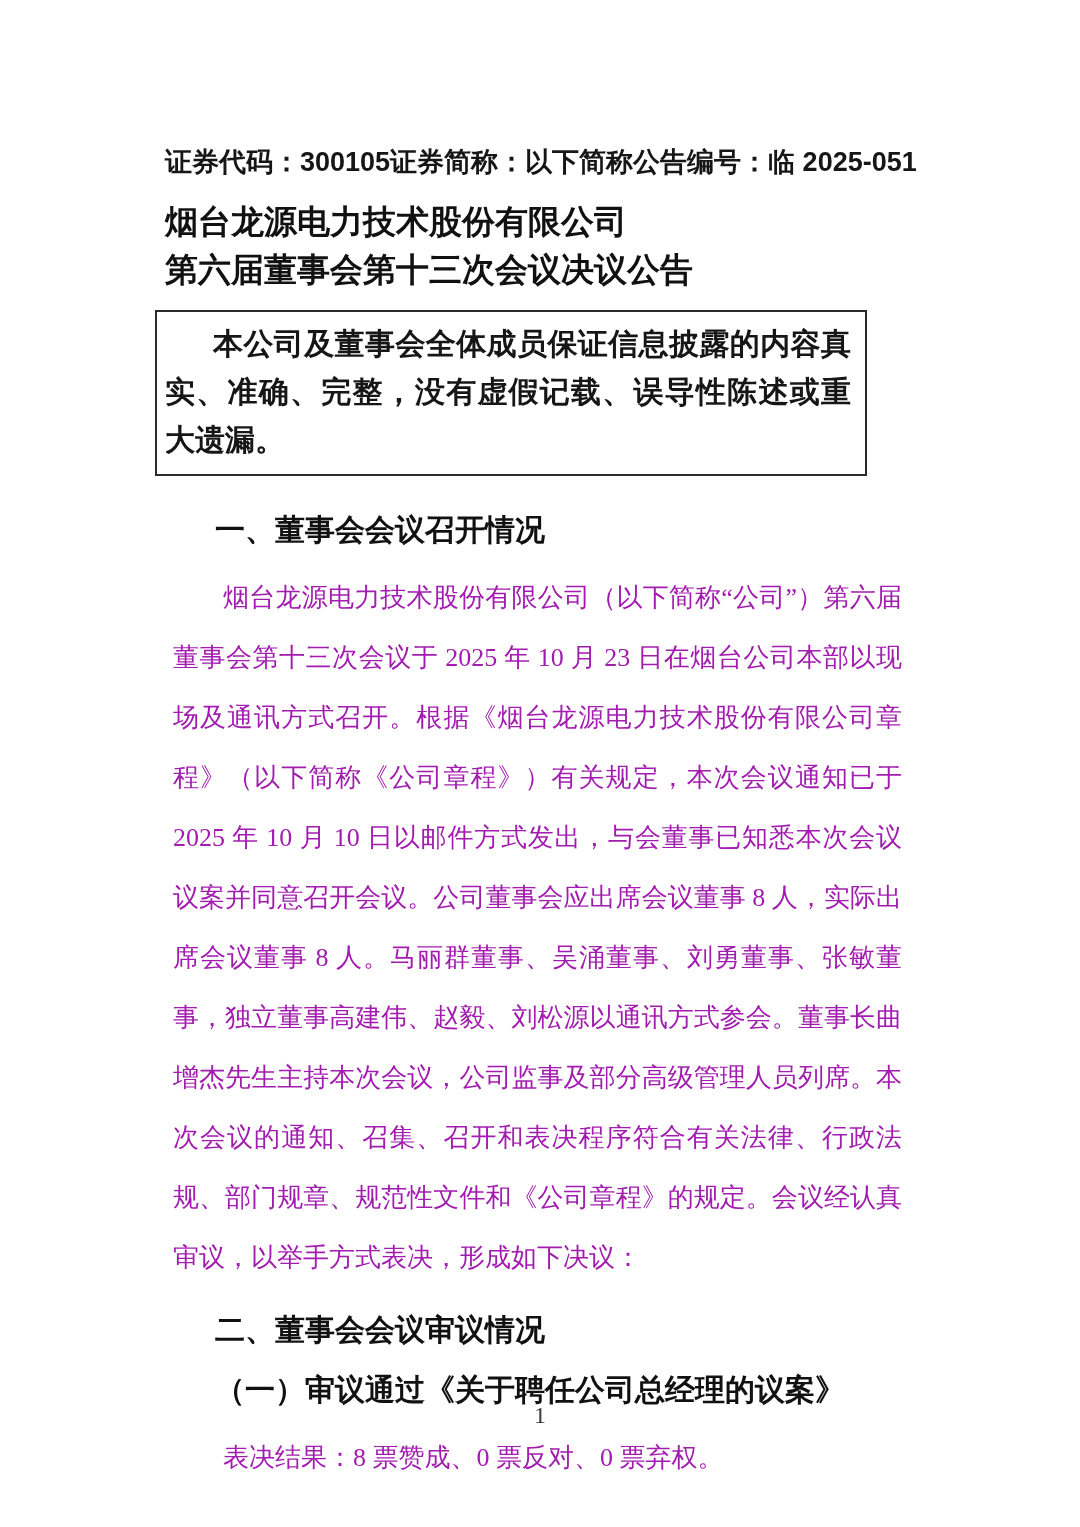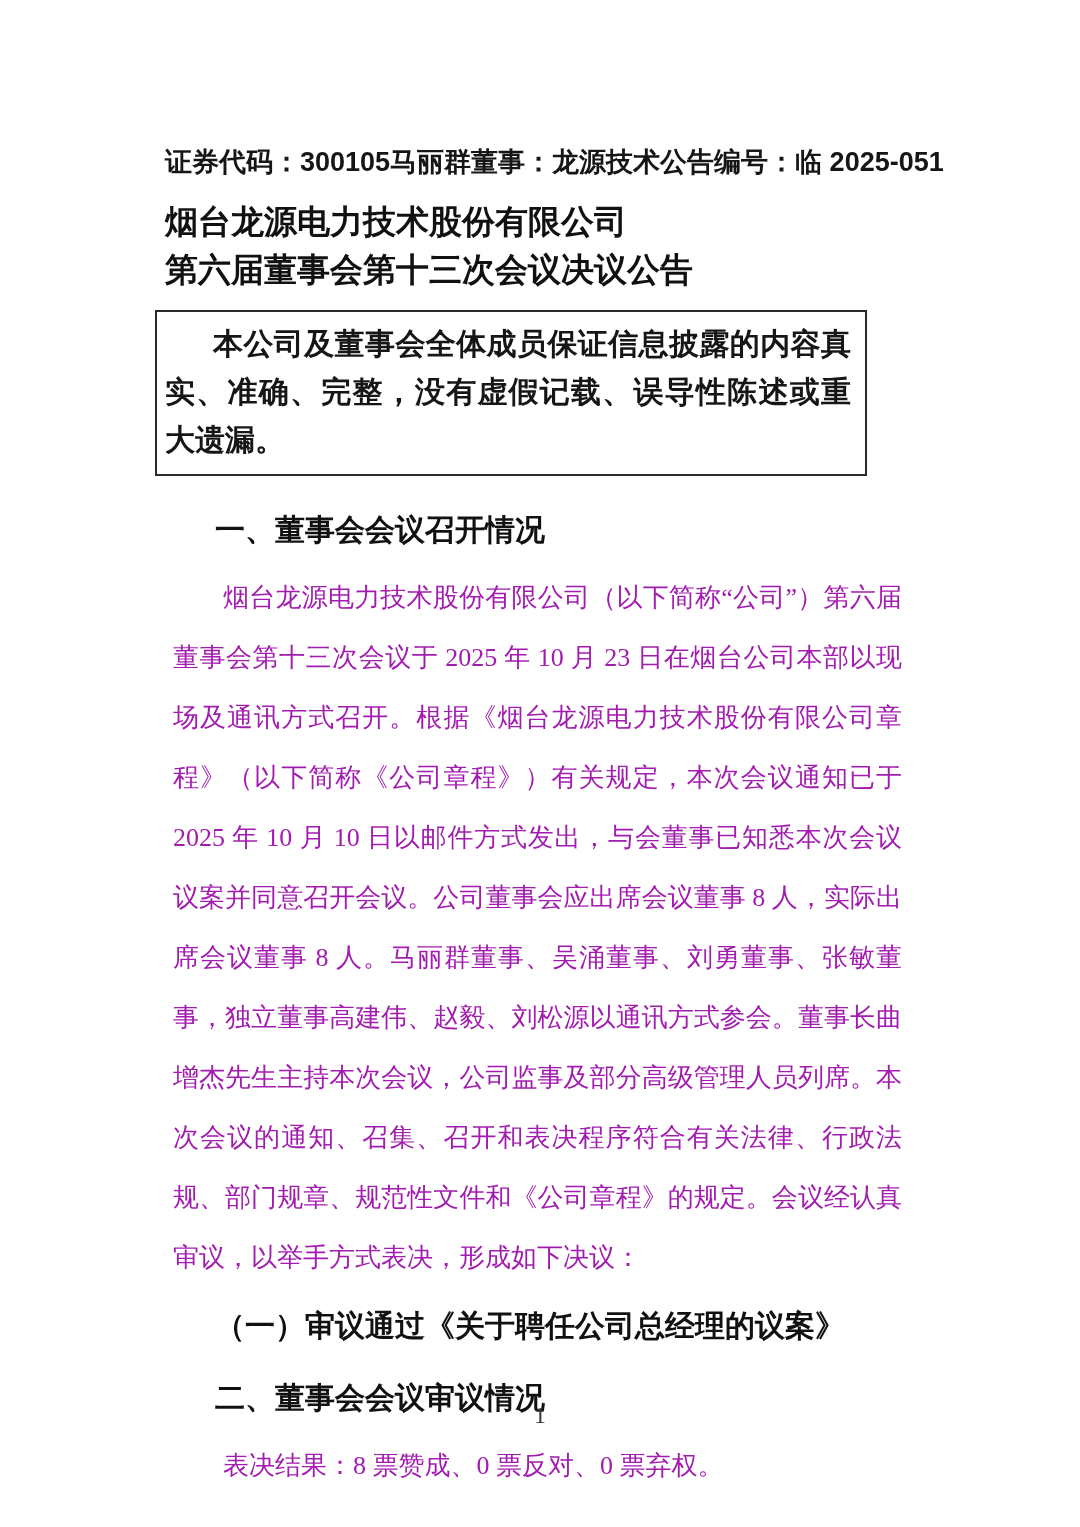--- a/index.html
+++ b/index.html
@@ -86,33 +86,33 @@
   }
 </style>
 </head>
 <body>
 
 <div class="page">
   <div class="content">
 
     <div class="meta-row">
       <span>证券代码：300105</span>
-      <span>马丽群董事：龙源技术</span>
+      <span>证券简称：以下简称</span>
       <span>公告编号：临 2025-051</span>
     </div>
 
     <div class="title title-1">烟台龙源电力技术股份有限公司</div>
     <div class="title">第六届董事会第十三次会议决议公告</div>
 
     <div class="disclaimer-box">本公司及董事会全体成员保证信息披露的内容真实、准确、完整，没有虚假记载、误导性陈述或重大遗漏。</div>
 
     <div class="heading h1">一、董事会会议召开情况</div>
     <p class="para">烟台龙源电力技术股份有限公司（以下简称“公司”）第六届董事会第十三次会议于 2025 年 10 月 23 日在烟台公司本部以现场及通讯方式召开。根据《烟台龙源电力技术股份有限公司章程》（以下简称《公司章程》）有关规定，本次会议通知已于 2025 年 10 月 10 日以邮件方式发出，与会董事已知悉本次会议议案并同意召开会议。公司董事会应出席会议董事 8 人，实际出席会议董事 8 人。马丽群董事、吴涌董事、刘勇董事、张敏董事，独立董事高建伟、赵毅、刘松源以通讯方式参会。董事长曲增杰先生主持本次会议，公司监事及部分高级管理人员列席。本次会议的通知、召集、召开和表决程序符合有关法律、行政法规、部门规章、规范性文件和《公司章程》的规定。会议经认真审议，以举手方式表决，形成如下决议：</p>
 
+    <div class="heading h2">二、董事会会议审议情况</div>
     <div class="heading">（一）审议通过《关于聘任公司总经理的议案》</div>
-    <div class="heading h2">二、董事会会议审议情况</div>
 
     <p class="para">表决结果：8 票赞成、0 票反对、0 票弃权。</p>
 
   </div>
 
   <div class="page-number">1</div>
 </div>
 
 </body></html>

